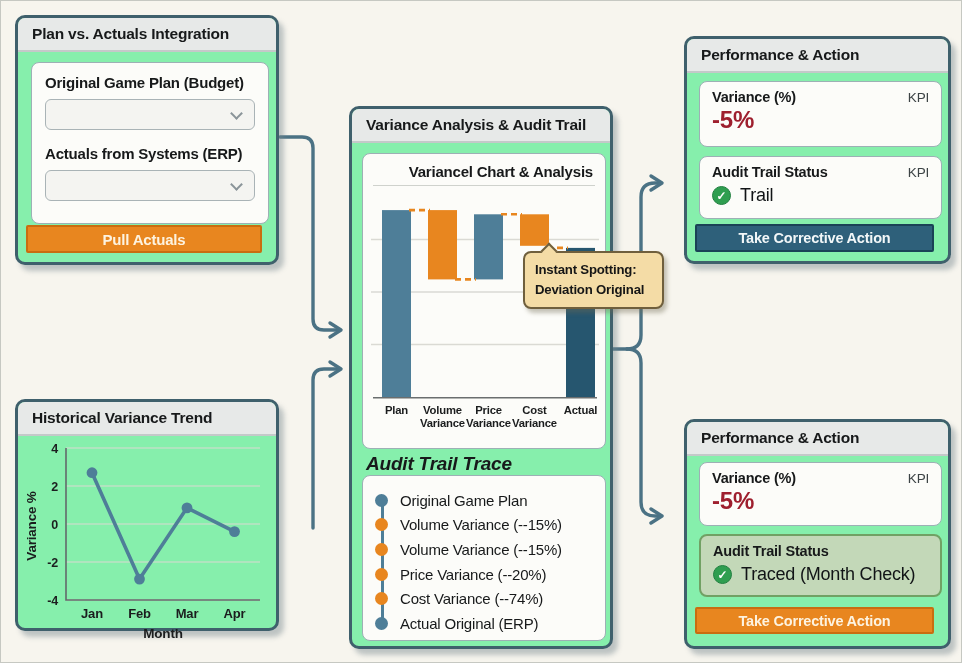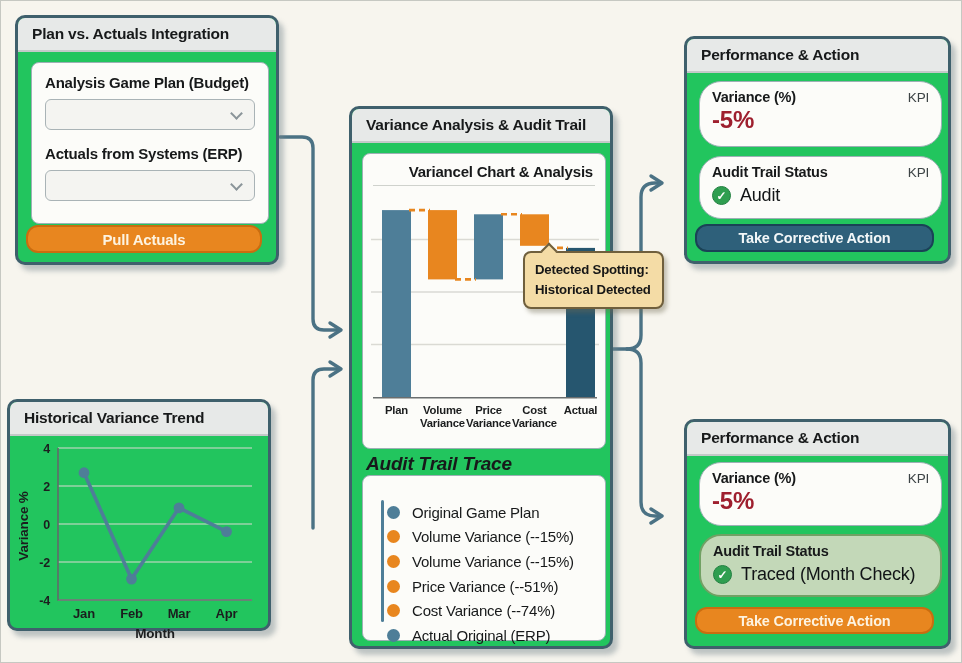--- a/index.html
+++ b/index.html
@@ -5,21 +5,21 @@
   html,body { margin:0; padding:0; background:#e9e7df; }
   * { box-sizing:border-box; font-family:"Liberation Sans", sans-serif; }
   .stage {
     position:relative; width:962px; height:663px; margin:0 auto;
     background:#f7f5ee; border:1px solid #c6c8c2; overflow:hidden;
     letter-spacing:-0.2px;
   }
   svg.connectors { position:absolute; inset:0; z-index:1; pointer-events:none; }
 
   .panel {
-    position:absolute; background:#22c55e; border:3px solid #3f606c; border-radius:10px;
+    position:absolute; background:#86efac; border:3px solid #3f606c; border-radius:10px;
     box-shadow:5px 6px 5px rgba(120,136,142,.45); z-index:2;
   }
   .panel-header {
     height:34px; background:#e7e9e8; border-bottom:2px solid #c4c9c9;
     border-radius:7px 7px 0 0; display:flex; align-items:center; padding:0 14px;
   }
   .panel-title { font-size:15.5px; font-weight:700; color:#17191a; }
 
   .card {
     position:absolute; background:#fcfcf9; border:1.5px solid #9db0b5; border-radius:8px;
@@ -33,21 +33,21 @@
     border-radius:6px; margin-bottom:15px; cursor:pointer;
   }
   .select .chevron {
     position:absolute; right:13px; top:9px; width:9px; height:9px;
     border-right:2.2px solid #8a9499; border-bottom:2.2px solid #8a9499;
     transform:rotate(45deg);
   }
   .btn {
     position:absolute; left:8px; right:14px; bottom:9px; height:28px;
     display:flex; align-items:center; justify-content:center;
-    border-radius:12px; font-size:15px; font-weight:700; cursor:pointer;margin-top:48px;
+    border-radius:2px; font-size:15px; font-weight:700; cursor:pointer;margin-top:48px;
   }
   .btn-orange { background:#e8861f; border:2px solid #c96d10; color:#fdf3e0; }
   .btn-teal   { background:#2e607a; border:2px solid #1a4256; color:#f2f7f8; }
 
   
   .line-chart-host { position:absolute; left:4px; top:37px; width:254px; height:210px; }
   .waterfall-host  { position:absolute; left:6px; top:33px; width:232px; height:258px; }
   .chart-subtitle  { padding:9px 12px 5px 20px; font-size:15px; font-weight:700; color:#17191a; }
   .subtitle-divider { border-bottom:1.5px solid #cfd2cd; margin:0 10px; }
 
@@ -59,26 +59,26 @@
   .bubble .tail { position:absolute; width:12px; height:12px; background:#f4dca6; }
   .trend-tooltip { left:208px; top:84px; padding:7px 11px; font-size:12.8px; font-weight:700; white-space:nowrap; }
   .trend-tooltip .tail { bottom:-8px; left:15px; border-right:2px solid #6f5f3d; border-bottom:2px solid #6f5f3d; transform:rotate(45deg); }
   .spot-callout { left:522px; top:250px; width:141px; padding:7px 10px; font-size:13.2px; font-weight:700; line-height:1.5; }
   .spot-callout .tail { top:-8px; left:18px; border-left:2px solid #6f5f3d; border-top:2px solid #6f5f3d; transform:rotate(45deg); }
 
   
   .trace-title { position:absolute; left:14px; top:344px; font-size:19px; font-weight:700; color:#17191a;font-style:italic; }
   .trace-card { left:10px; top:366px; width:244px; height:166px; padding:12px 0 0 0; }
   .trace-line { position:absolute; left:18px; top:24px; width:3px; height:122px; background:#4e7e98; border-radius:2px; }
-  .trace-list { list-style:none; margin:12px; padding:0 16px 0 12px; position:relative; }
+  .trace-list { list-style:none; margin:0; padding:0 16px 0 12px; position:relative; }
   .trace-list li { display:flex; align-items:center; gap:12px; height:24.6px; font-size:15px; color:#17191a; }
   .trace-dot { width:13px; height:13px; border-radius:50%; flex:0 0 13px; }
 
   
-  .kpi-card { left:12px; width:243px; padding:7px 12px;border-radius:22px; }
+  .kpi-card { left:12px; width:243px; padding:7px 12px; }
   .kpi-row { display:flex; justify-content:space-between; align-items:baseline; }
   .kpi-label { font-size:14.5px; font-weight:700; color:#17191a; }
   .kpi-tag { font-size:13.5px; color:#3d4446; }
   .kpi-value { font-size:24px; font-weight:700; color:#9e1f2e; margin-top:1px; }
   .status-row { display:flex; align-items:center; gap:9px; margin-top:5px; }
   .status-text { font-size:18px; color:#111416; }
   .check-circle {
     width:19px; height:19px; border-radius:50%; background:#2f9e50; border:1px solid #228041;
     color:#fff; font-size:12px; font-weight:700; display:flex; align-items:center; justify-content:center;
   }
@@ -101,35 +101,35 @@
       <path d="M626,348 Q640,348 640,362 V501 Q640,515 654,515 H657"></path>
       <path d="M650,508 L661,515 L650,522"></path>
     </g>
   </svg>
 
   <div class="panel" style="left:14px; top:14px; width:264px; height:250px;">
     <div class="panel-header">
       <span class="panel-title">Plan vs. Actuals Integration</span>
     </div>
     <div class="card form-card">
-      <div class="field-label">Analysis Game Plan (Budget)</div>
+      <div class="field-label">Original Game Plan (Budget)</div>
       <div class="select">
         <span></span>
         <span class="chevron"></span>
       </div>
       <div class="field-label">Actuals from Systems (ERP)</div>
       <div class="select">
         <span></span>
         <span class="chevron"></span>
       </div>
     </div>
     <div class="btn btn-orange">Pull Actuals</div>
   </div>
 
-  <div class="panel" style="left:6px; top:398px; width:264px; height:232px;">
+  <div class="panel" style="left:14px; top:398px; width:264px; height:232px;">
     <div class="panel-header">
       <span class="panel-title">Historical Variance Trend</span>
     </div>
     <div class="line-chart-host" id="line-chart"><svg width="254" height="210" viewBox="0 0 254 210">
           <line x1="44" x2="238" y1="9" y2="9" stroke="#d9d9d2" stroke-width="1.2"></line>
           <text x="36" y="13.5" text-anchor="end" font-size="12.5" font-weight="700" fill="#1c1e1f" font-family="&quot;Liberation Sans&quot;, sans-serif">4</text>
           <line x1="44" x2="238" y1="47" y2="47" stroke="#d9d9d2" stroke-width="1.2"></line>
           <text x="36" y="51.5" text-anchor="end" font-size="12.5" font-weight="700" fill="#1c1e1f" font-family="&quot;Liberation Sans&quot;, sans-serif">2</text>
           <line x1="44" x2="238" y1="85" y2="85" stroke="#d9d9d2" stroke-width="1.2"></line>
           <text x="36" y="89.5" text-anchor="end" font-size="12.5" font-weight="700" fill="#1c1e1f" font-family="&quot;Liberation Sans&quot;, sans-serif">0</text>
@@ -191,37 +191,37 @@
           <li>
             <span class="trace-dot" style="background: rgb(232, 134, 31);"></span>
             <span>Volume Variance (--15%)</span>
           </li>
           <li>
             <span class="trace-dot" style="background: rgb(232, 134, 31);"></span>
             <span>Volume Variance (--15%)</span>
           </li>
           <li>
             <span class="trace-dot" style="background: rgb(232, 134, 31);"></span>
-            <span>Price Variance (--51%)</span>
+            <span>Price Variance (--20%)</span>
           </li>
           <li>
             <span class="trace-dot" style="background: rgb(232, 134, 31);"></span>
             <span>Cost Variance (--74%)</span>
           </li>
           <li>
             <span class="trace-dot" style="background: rgb(78, 126, 152);"></span>
             <span>Actual Original (ERP)</span>
           </li>
         </ul>
     </div>
   </div>
 
   <div class="bubble spot-callout">
-    <div>Detected Spotting:</div>
-    <div>Historical Detected</div>
+    <div>Instant Spotting:</div>
+    <div>Deviation Original</div>
     <span class="tail"></span>
   </div>
 
   <div class="panel" style="left:683px; top:35px; width:267px; height:228px;">
     <div class="panel-header">
       <span class="panel-title">Performance &amp; Action</span>
     </div>
     <div class="card kpi-card" style="top:42px; height:66px;">
       <div class="kpi-row">
         <span class="kpi-label">Variance (%)</span>
@@ -229,21 +229,21 @@
       </div>
       <div class="kpi-value">-5%</div>
     </div>
     <div class="card kpi-card" style="top:117px; height:63px;">
       <div class="kpi-row">
         <span class="kpi-label">Audit Trail Status</span>
         <span class="kpi-tag">KPI</span>
       </div>
       <div class="status-row">
         <span class="check-circle">✓</span>
-        <span class="status-text">Audit</span>
+        <span class="status-text">Trail</span>
       </div>
     </div>
     <div class="btn btn-teal" style="font-size:14.5px;">Take Corrective Action</div>
   </div>
 
   <div class="panel" style="left:683px; top:418px; width:267px; height:230px;">
     <div class="panel-header">
       <span class="panel-title">Performance &amp; Action</span>
     </div>
     <div class="card kpi-card" style="top:40px; height:64px;">

